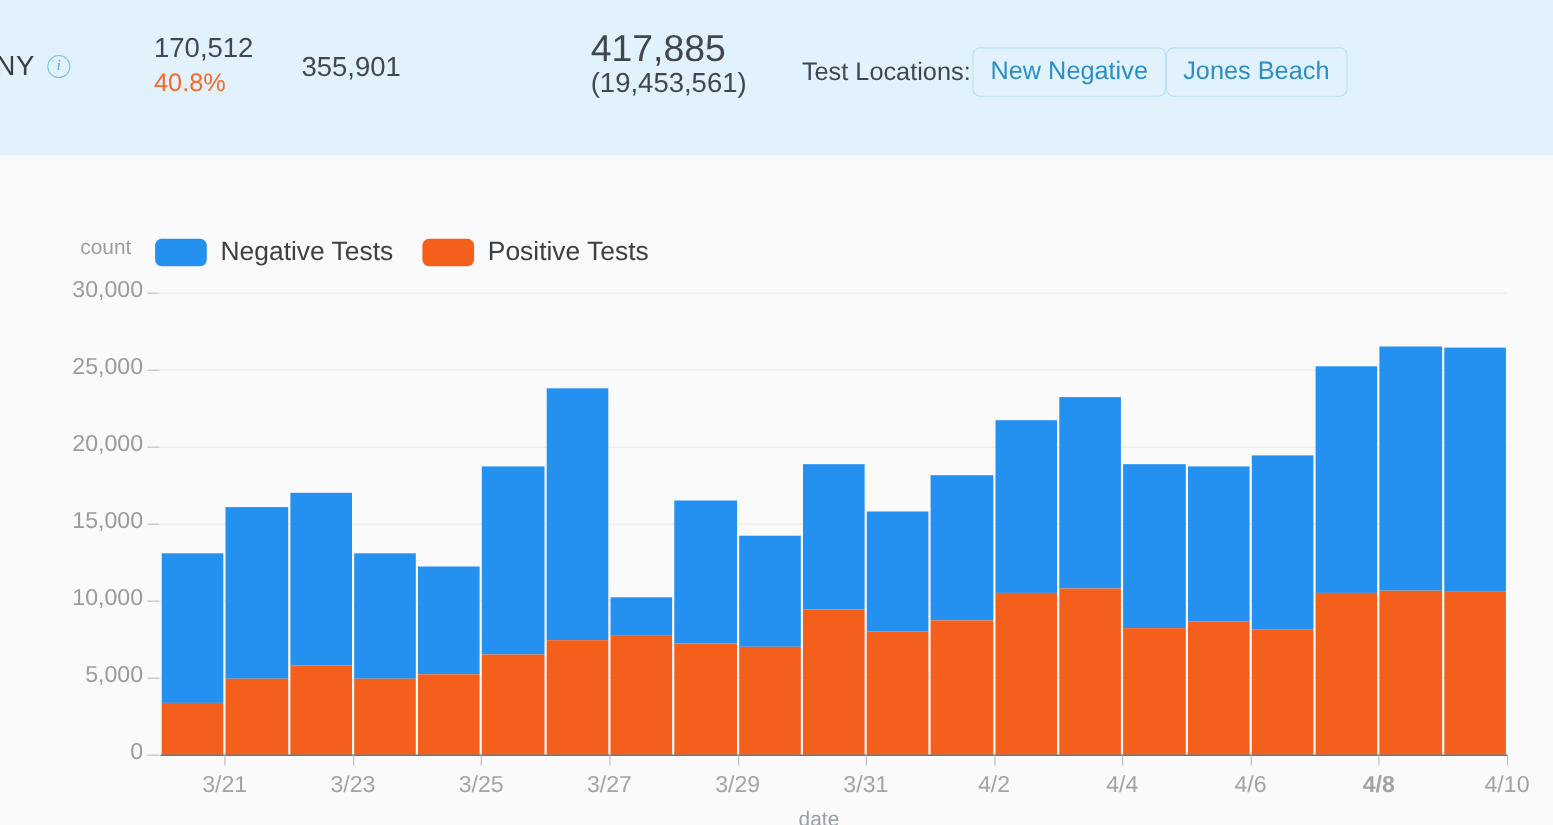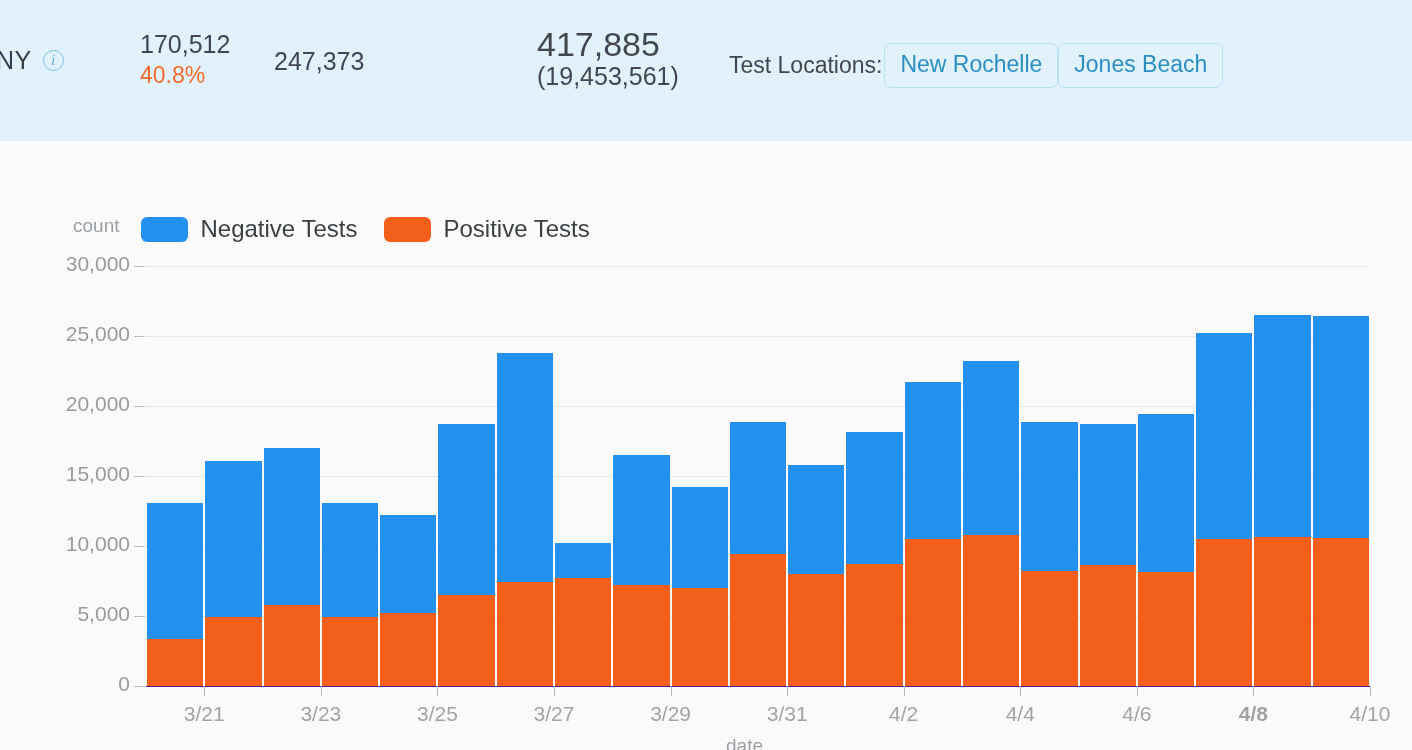--- a/index.html
+++ b/index.html
@@ -93,21 +93,21 @@
   }
   .bar-stack {
     position: absolute; left: 1px; right: 1px; bottom: 0;
     display: flex; flex-direction: column; justify-content: flex-end;
   }
   .seg-neg { background: #2490f0; }
   .seg-pos { background: #f4601c; }
 
   #xaxis {
     position: absolute; left: 146px; top: 545px;
-    width: 1224px; height: 1px; background: #4c1d95;
+    width: 1224px; height: 1px; background: #404040;
   }
   .xtick {
     position: absolute; top: 0; width: 1px; height: 10px; background: #b9b9b9;
   }
   .xlab {
     position: absolute; top: 16px; font-size: 21px; color: #a3a3a3;
     transform: translateX(-50%); white-space: nowrap;
   }
   #xaxis-title {
     position: absolute; left: 726px; top: 594px;
@@ -122,30 +122,30 @@
   <div id="state-block">
     <span id="state-label">NY</span>
     <span id="info-icon">i</span>
   </div>
 
   <div class="stat" id="stat-positive">
     <div class="num">170,512</div>
     <div class="pct">40.8%</div>
   </div>
 
-  <div class="stat" id="stat-pending">247,373</div>
+  <div class="stat" id="stat-pending">355,901</div>
 
   <div class="stat" id="stat-total">
     <div class="num">417,885</div>
     <div class="sub">(19,453,561)</div>
   </div>
 
   <div id="locations">
     <span id="locations-label">Test Locations:</span>
-    <button class="loc-pill">New Rochelle</button>
+    <button class="loc-pill">New Negative</button>
     <button class="loc-pill">Jones Beach</button>
   </div>
 </div>
 
 <div id="chart-area">
 
   <div id="legend">
     <span id="legend-axis-title">count</span>
 
     <span class="legend-item">

